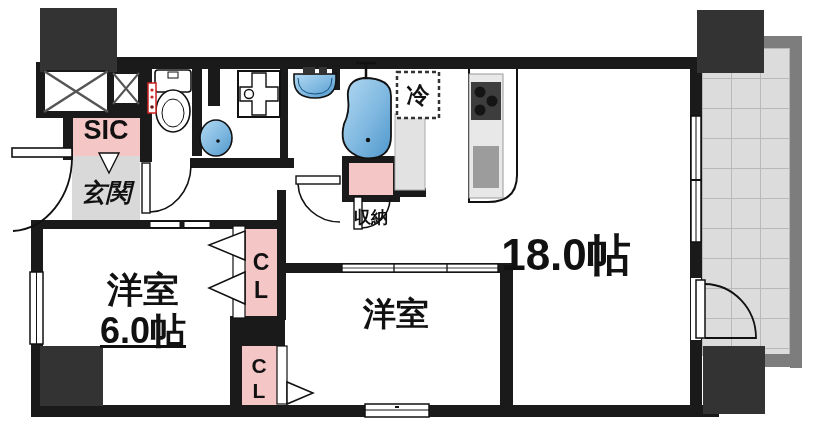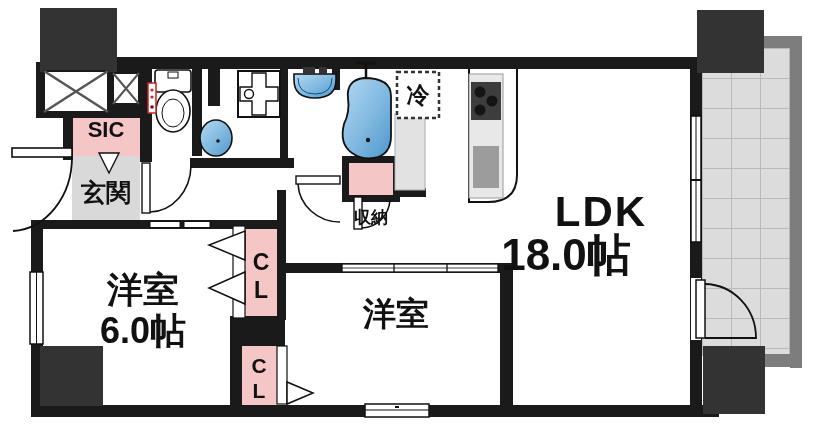--- a/index.html
+++ b/index.html
@@ -190,29 +190,28 @@
 
   <g stroke="#111" fill="#fff">
     <rect x="233" y="226" width="12" height="92" stroke-width="1.2"></rect>
     <path d="M245 231 L245 260 L209 245 Z" stroke-width="1.5"></path>
     <path d="M245 272 L245 304 L209 288 Z" stroke-width="1.5"></path>
     <rect x="277" y="346" width="10" height="58" stroke-width="1.2"></rect>
     <path d="M287 382 L287 404 L313 393 Z" stroke-width="1.5"></path>
   </g>
 </svg>
 
-<div class="lbl" style="left:601px;top:212px;font-size:42px;letter-spacing:2px;">LDK</div>
 <div class="lbl" style="left:566px;top:255px;font-size:44px;">18.0帖</div>
 
 <div class="lbl" style="left:143px;top:290px;font-size:36px;">洋室</div>
-<div class="lbl" style="left:143px;top:331px;font-size:36px;">6.0帖</div>
+<div class="lbl" style="left:143px;top:331px;font-size:36px;text-decoration:underline;">6.0帖</div>
 
 <div class="lbl" style="left:396px;top:313px;font-size:33px;">洋室</div>
 
-<div class="lbl" style="left:106px;top:130px;font-size:22px;">SIC</div>
-<div class="lbl" style="left:106px;top:192px;font-size:25px;">玄関</div>
+<div class="lbl" style="left:106px;top:130px;font-size:27px;">SIC</div>
+<div class="lbl" style="left:106px;top:192px;font-size:25px;font-style:italic;">玄関</div>
 <div class="lbl" style="left:371px;top:179px;font-size:17px;margin-top:38px;">収納</div>
 <div class="lbl" style="left:418px;top:95px;font-size:23px;">冷</div>
 
 <div class="lbl stacked" style="left:261px;top:276px;font-size:23px;width:18px;line-height:28px;">CL</div>
 <div class="lbl stacked" style="left:259px;top:378px;font-size:21px;width:16px;line-height:25px;">CL</div>
 
 </div>
 
 </body></html>

